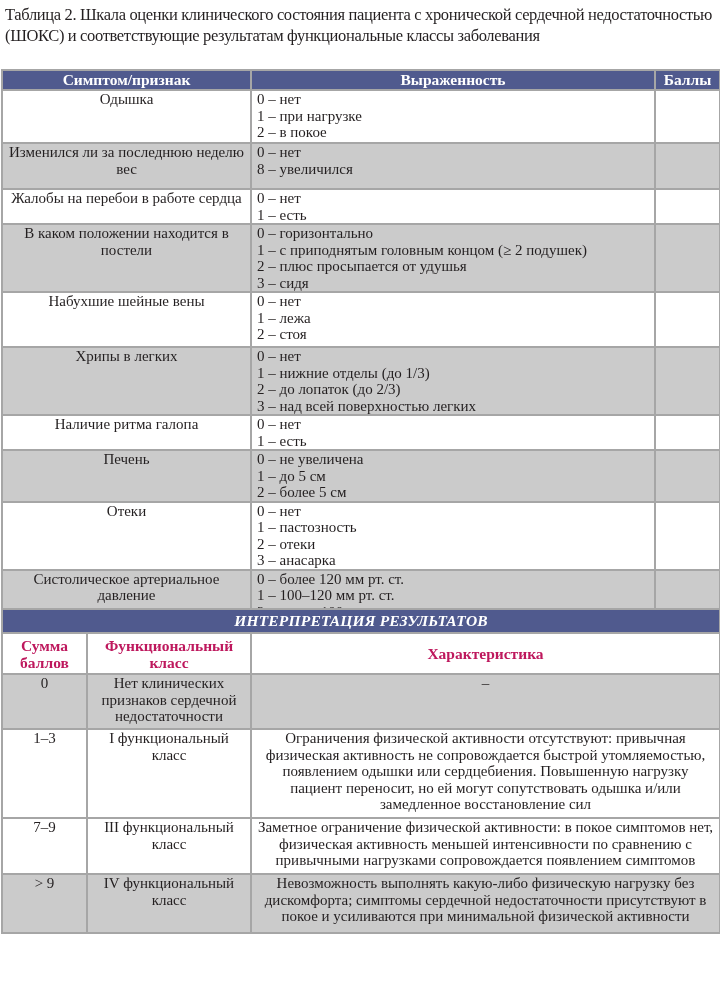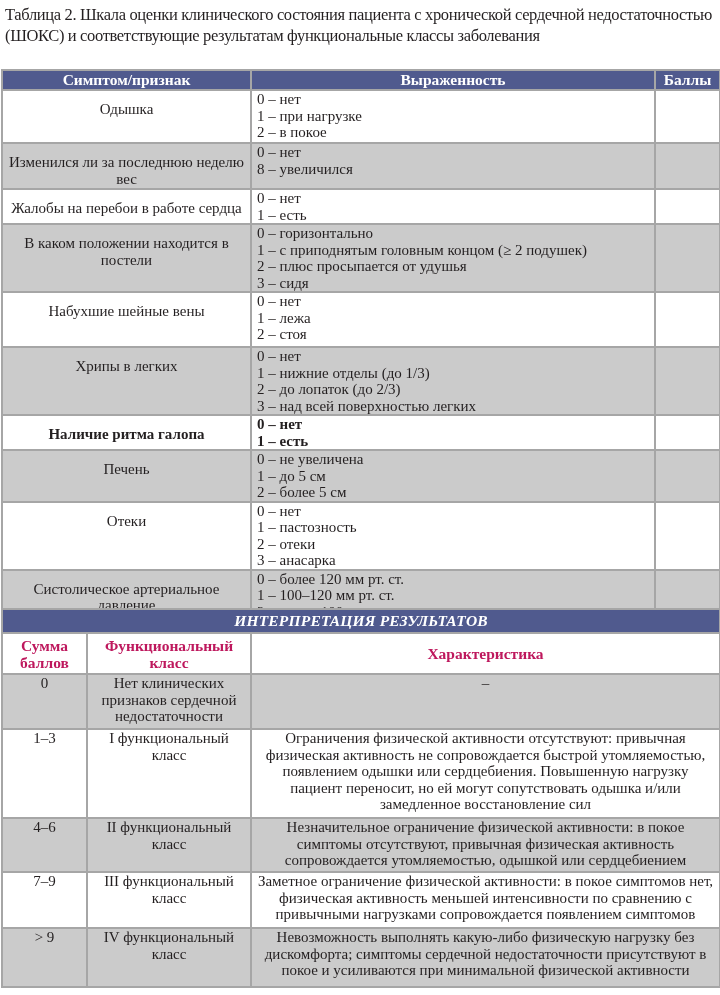--- a/index.html
+++ b/index.html
@@ -3,21 +3,21 @@
 <meta charset="utf-8">
 <style>
   html, body { margin: 0; padding: 0; background: #ffffff; }
   body { width: 720px; height: 995px; overflow: hidden; font-family: "Liberation Serif", "DejaVu Serif", serif; color: #231f20; }
   .caption { position: absolute; left: 5px; top: 4px; width: 712px; font-weight: normal; font-size: 16.5px; line-height: 21px; letter-spacing: -0.35px; }
   table { position: absolute; left: 1px; border-collapse: collapse; table-layout: fixed; width: 718px; font-size: 15px; line-height: 16.5px; }
   td, th { border: 2px solid #a6a6a6; padding: 0 5px; vertical-align: top; }
   th { background: #505a8e; color: #ffffff; font-weight: bold; font-size: 15.5px; text-align: center; vertical-align: middle; padding: 0 3px; }
   #t1 { top: 69px; }
   #t2 { top: 608px; }
-  .sym { text-align: center; padding-top: 10px; }
+  .sym { text-align: center; padding-top: 0; }
   .opts div { white-space: nowrap; }
   .gray td { background: #cbcbcb; }
   .interp-head th { background: #505a8e; font-style: italic; font-size: 15.5px; letter-spacing: 0.2px; }
   .sub th { background: #ffffff; color: #be185d; font-size: 15.5px; line-height: 17px; }
   .c { text-align: center; }
 </style>
 </head>
 <body>
 
 <div class="caption">Таблица 2. Шкала оценки клинического состояния пациента с хронической сердечной недостаточностью (ШОКС) и соответствующие результатам функциональные классы заболевания</div>
@@ -83,21 +83,21 @@
       <tr class="gray" style="height: 67px;">
         <td class="sym">Хрипы в легких</td>
         <td class="opts">
           <div>0 – нет</div>
           <div>1 – нижние отделы (до 1/3)</div>
           <div>2 – до лопаток (до 2/3)</div>
           <div>3 – над всей поверхностью легких</div>
         </td>
         <td></td>
       </tr>
-      <tr style="height: 34px; font-weight: bold;">
+      <tr style="height: 34px;">
         <td class="sym">Наличие ритма галопа</td>
         <td class="opts">
           <div>0 – нет</div>
           <div>1 – есть</div>
         </td>
         <td></td>
       </tr>
       <tr class="gray" style="height: 50px;">
         <td class="sym">Печень</td>
         <td class="opts">
@@ -149,25 +149,20 @@
       <tr class="gray" style="height: 55px;">
         <td class="c">0</td>
         <td class="c">Нет клинических признаков сердечной недостаточности</td>
         <td class="c">–</td>
       </tr>
       <tr style="height: 89px;">
         <td class="c">1–3</td>
         <td class="c">I функциональный класс</td>
         <td class="c">Ограничения физической активности отсутствуют: привычная физическая активность не сопровождается быстрой утомляемостью, появлением одышки или сердцебиения. Повышенную нагрузку пациент переносит, но ей могут сопутствовать одышка и/или замедленное восстановление сил</td>
       </tr>
-      <tr class="gray" style="height: 54px;">
-        <td class="c">4–6</td>
-        <td class="c">II функциональный класс</td>
-        <td class="c">Незначительное ограничение физической активности: в покое симптомы отсутствуют, привычная физическая активность сопровождается утомляемостью, одышкой или сердцебиением</td>
-      </tr>
       <tr style="height: 56px; padding-left: 18px;">
         <td class="c">7–9</td>
         <td class="c">III функциональный класс</td>
         <td class="c">Заметное ограничение физической активности: в покое симптомов нет, физическая активность меньшей интенсивности по сравнению с привычными нагрузками сопровождается появлением симптомов</td>
       </tr>
       <tr class="gray" style="height: 59px;">
         <td class="c">&gt; 9</td>
         <td class="c">IV функциональный класс</td>
         <td class="c">Невозможность выполнять какую-либо физическую нагрузку без дискомфорта; симптомы сердечной недостаточности присутствуют в покое и усиливаются при минимальной физической активности</td>
       </tr>

